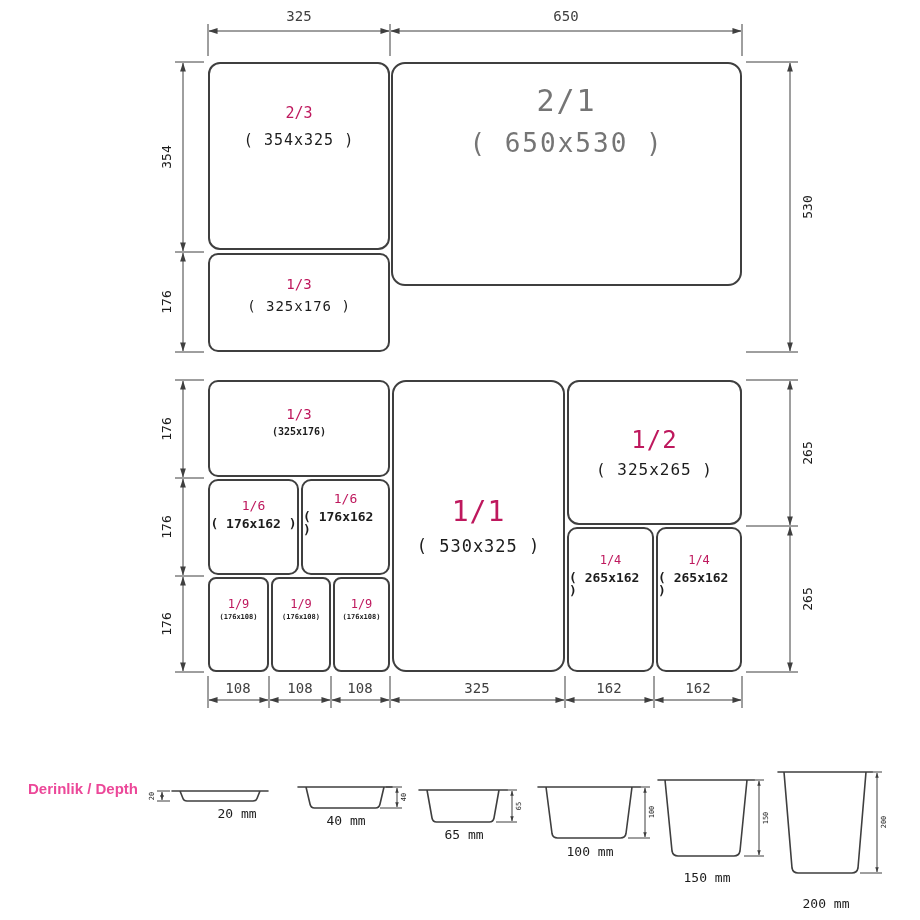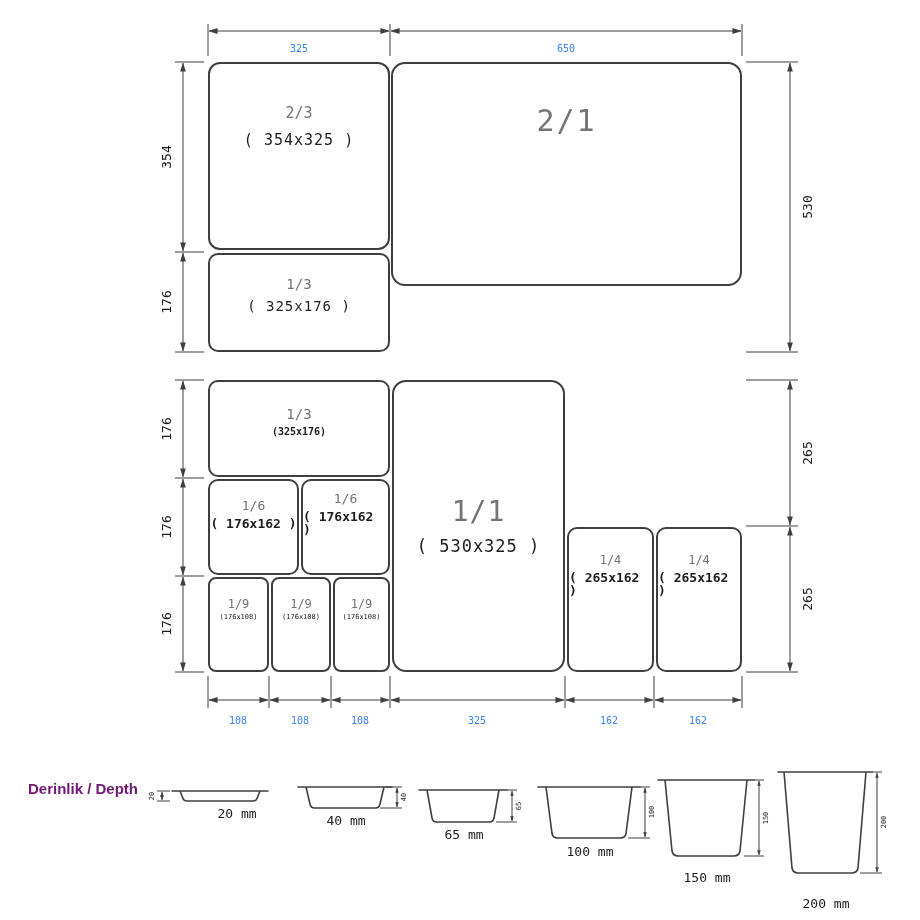--- a/index.html
+++ b/index.html
@@ -1,44 +1,44 @@
 <!DOCTYPE html>
 <html><head>
 <meta charset="utf-8">
 <style>
   html,body{margin:0;padding:0;background:#fff;}
   #stage{position:relative;width:920px;height:920px;background:#fff;overflow:hidden;
          font-family:"DejaVu Sans Mono",monospace;}
   #dimsvg{position:absolute;left:0;top:0;pointer-events:none;}
   .box{position:absolute;box-sizing:border-box;border:2px solid #3f3f3f;border-radius:12px;
        background:#fff;display:flex;flex-direction:column;align-items:center;justify-content:center;}
-  .box .frac{color:#737373;line-height:1;}
+  .box .frac{color:#be185d;line-height:1;}
   .box .size{color:#1c1c1c;line-height:1;}
   .gray .frac,.gray .size{color:#757575;}
   .f30{font-size:30px;letter-spacing:2px;}
   .f28{font-size:28px;letter-spacing:1px;}
   .f24{font-size:24px;letter-spacing:1px;}
   .f15{font-size:15px;}
   .f14{font-size:14px;}
   .f13{font-size:13px;}
   .f12{font-size:12px;}
   .s26{font-size:26px;letter-spacing:2px;}
   .s17{font-size:17px;letter-spacing:1px;}
   .s16{font-size:16px;letter-spacing:1px;}
   .s15{font-size:15px;letter-spacing:1px;}
   .s14{font-size:14px;letter-spacing:1px;}
   .s10{font-size:10px;font-weight:bold;}
   .s9{font-size:13px;font-weight:bold;}
-  .s7{font-size:7px;font-weight:normal;}
-  .hdim{position:absolute;transform:translate(-50%,-50%);font-size:10px;color:#3b82f6;white-space:nowrap;margin-top:32px;}
+  .s7{font-size:7px;font-weight:bold;}
+  .hdim{position:absolute;transform:translate(-50%,-50%);font-size:14px;color:#404040;white-space:nowrap;}
   .vdim{position:absolute;transform:translate(-50%,-50%) rotate(-90deg);font-size:13px;color:#1c1c1c;white-space:nowrap;}
   .tdim{position:absolute;transform:translate(-50%,-50%) rotate(-90deg);font-size:7px;color:#1c1c1c;white-space:nowrap;}
   .panlabel{position:absolute;transform:translate(-50%,-50%);font-size:13px;color:#1c1c1c;white-space:nowrap;}
   .depthtitle{position:absolute;font-family:"Liberation Sans",sans-serif;font-weight:600;
-              font-size:15px;color:#701a75;white-space:nowrap;}
+              font-size:15px;color:#ec4899;white-space:nowrap;}
 </style>
 </head>
 <body>
 
 <div id="stage">
 
   <svg id="dimsvg" width="920" height="920">
     <defs>
       <marker id="arr" viewBox="0 0 10 10" refX="9.5" refY="5" markerWidth="9" markerHeight="9" orient="auto-start-reverse">
         <path d="M0,1.8 L10,5 L0,8.2 Z" fill="#3f3f3f"></path>
@@ -101,20 +101,21 @@
   <div class="box" style="left:208px;top:62px;width:182px;height:188px;padding-bottom:58px;gap:12px">
     <div class="frac f15">2/3</div>
     <div class="size s15">( 354x325 )</div>
   </div>
   <div class="box" style="left:208px;top:253px;width:182px;height:99px;padding-bottom:16px;gap:8px;border-radius:10px">
     <div class="frac f14">1/3</div>
     <div class="size s14">( 325x176 )</div>
   </div>
   <div class="box gray" style="left:391px;top:62px;width:351px;height:224px;padding-bottom:106px;gap:14px;border-radius:14px">
     <div class="frac f30">2/1</div>
+    <div class="size s26">( 650x530 )</div>
   </div>
 
   <div class="hdim" style="left:299px;top:16px">325</div>
   <div class="hdim" style="left:566px;top:16px">650</div>
   <div class="vdim" style="left:166px;top:157px">354</div>
   <div class="vdim" style="left:166px;top:302px">176</div>
   <div class="vdim" style="left:807px;top:207px">530</div>
 
   <div class="box" style="left:208px;top:380px;width:182px;height:97px;padding-bottom:14px;gap:6px;border-radius:10px">
     <div class="frac f14">1/3</div>
@@ -136,20 +137,24 @@
     <div class="frac f12">1/9</div>
     <div class="size s7">(176x108)</div>
   </div>
   <div class="box" style="left:333px;top:577px;width:57px;height:95px;padding-bottom:30px;gap:4px;border-radius:8px">
     <div class="frac f12">1/9</div>
     <div class="size s7">(176x108)</div>
   </div>
   <div class="box" style="left:392px;top:380px;width:173px;height:292px;gap:12px;border-radius:14px">
     <div class="frac f28">1/1</div>
     <div class="size s17">( 530x325 )</div>
+  </div>
+  <div class="box" style="left:567px;top:380px;width:175px;height:145px;gap:10px;border-radius:12px">
+    <div class="frac f24">1/2</div>
+    <div class="size s16">( 325x265 )</div>
   </div>
   <div class="box" style="left:567px;top:527px;width:87px;height:145px;padding-bottom:48px;gap:5px;border-radius:10px">
     <div class="frac f12">1/4</div>
     <div class="size s9">( 265x162 )</div>
   </div>
   <div class="box" style="left:656px;top:527px;width:86px;height:145px;padding-bottom:48px;gap:5px;border-radius:10px">
     <div class="frac f12">1/4</div>
     <div class="size s9">( 265x162 )</div>
   </div>
 

